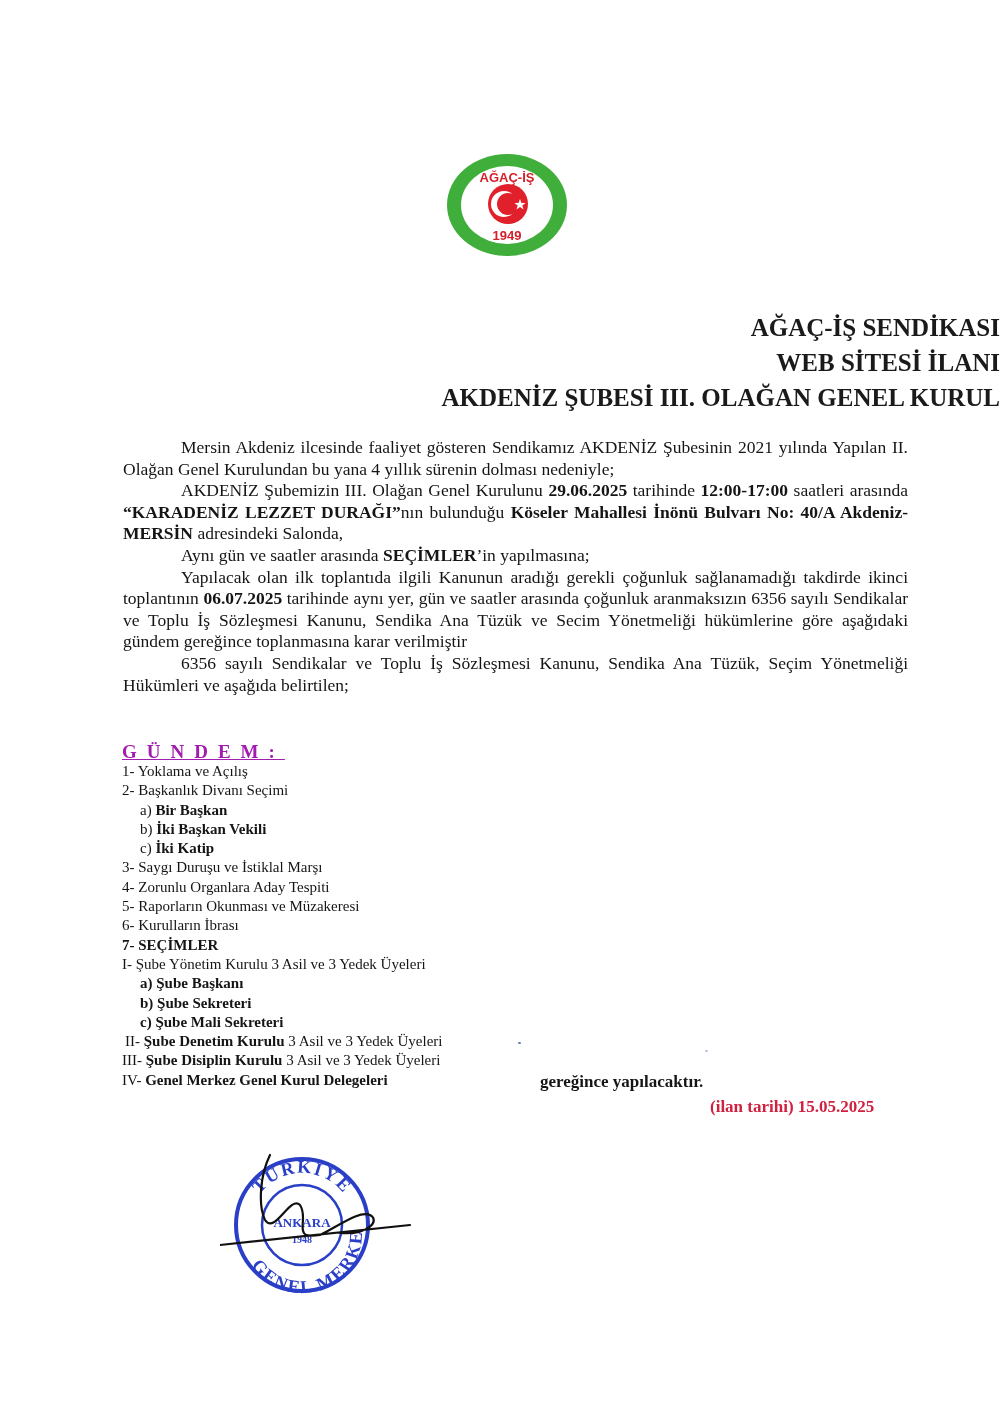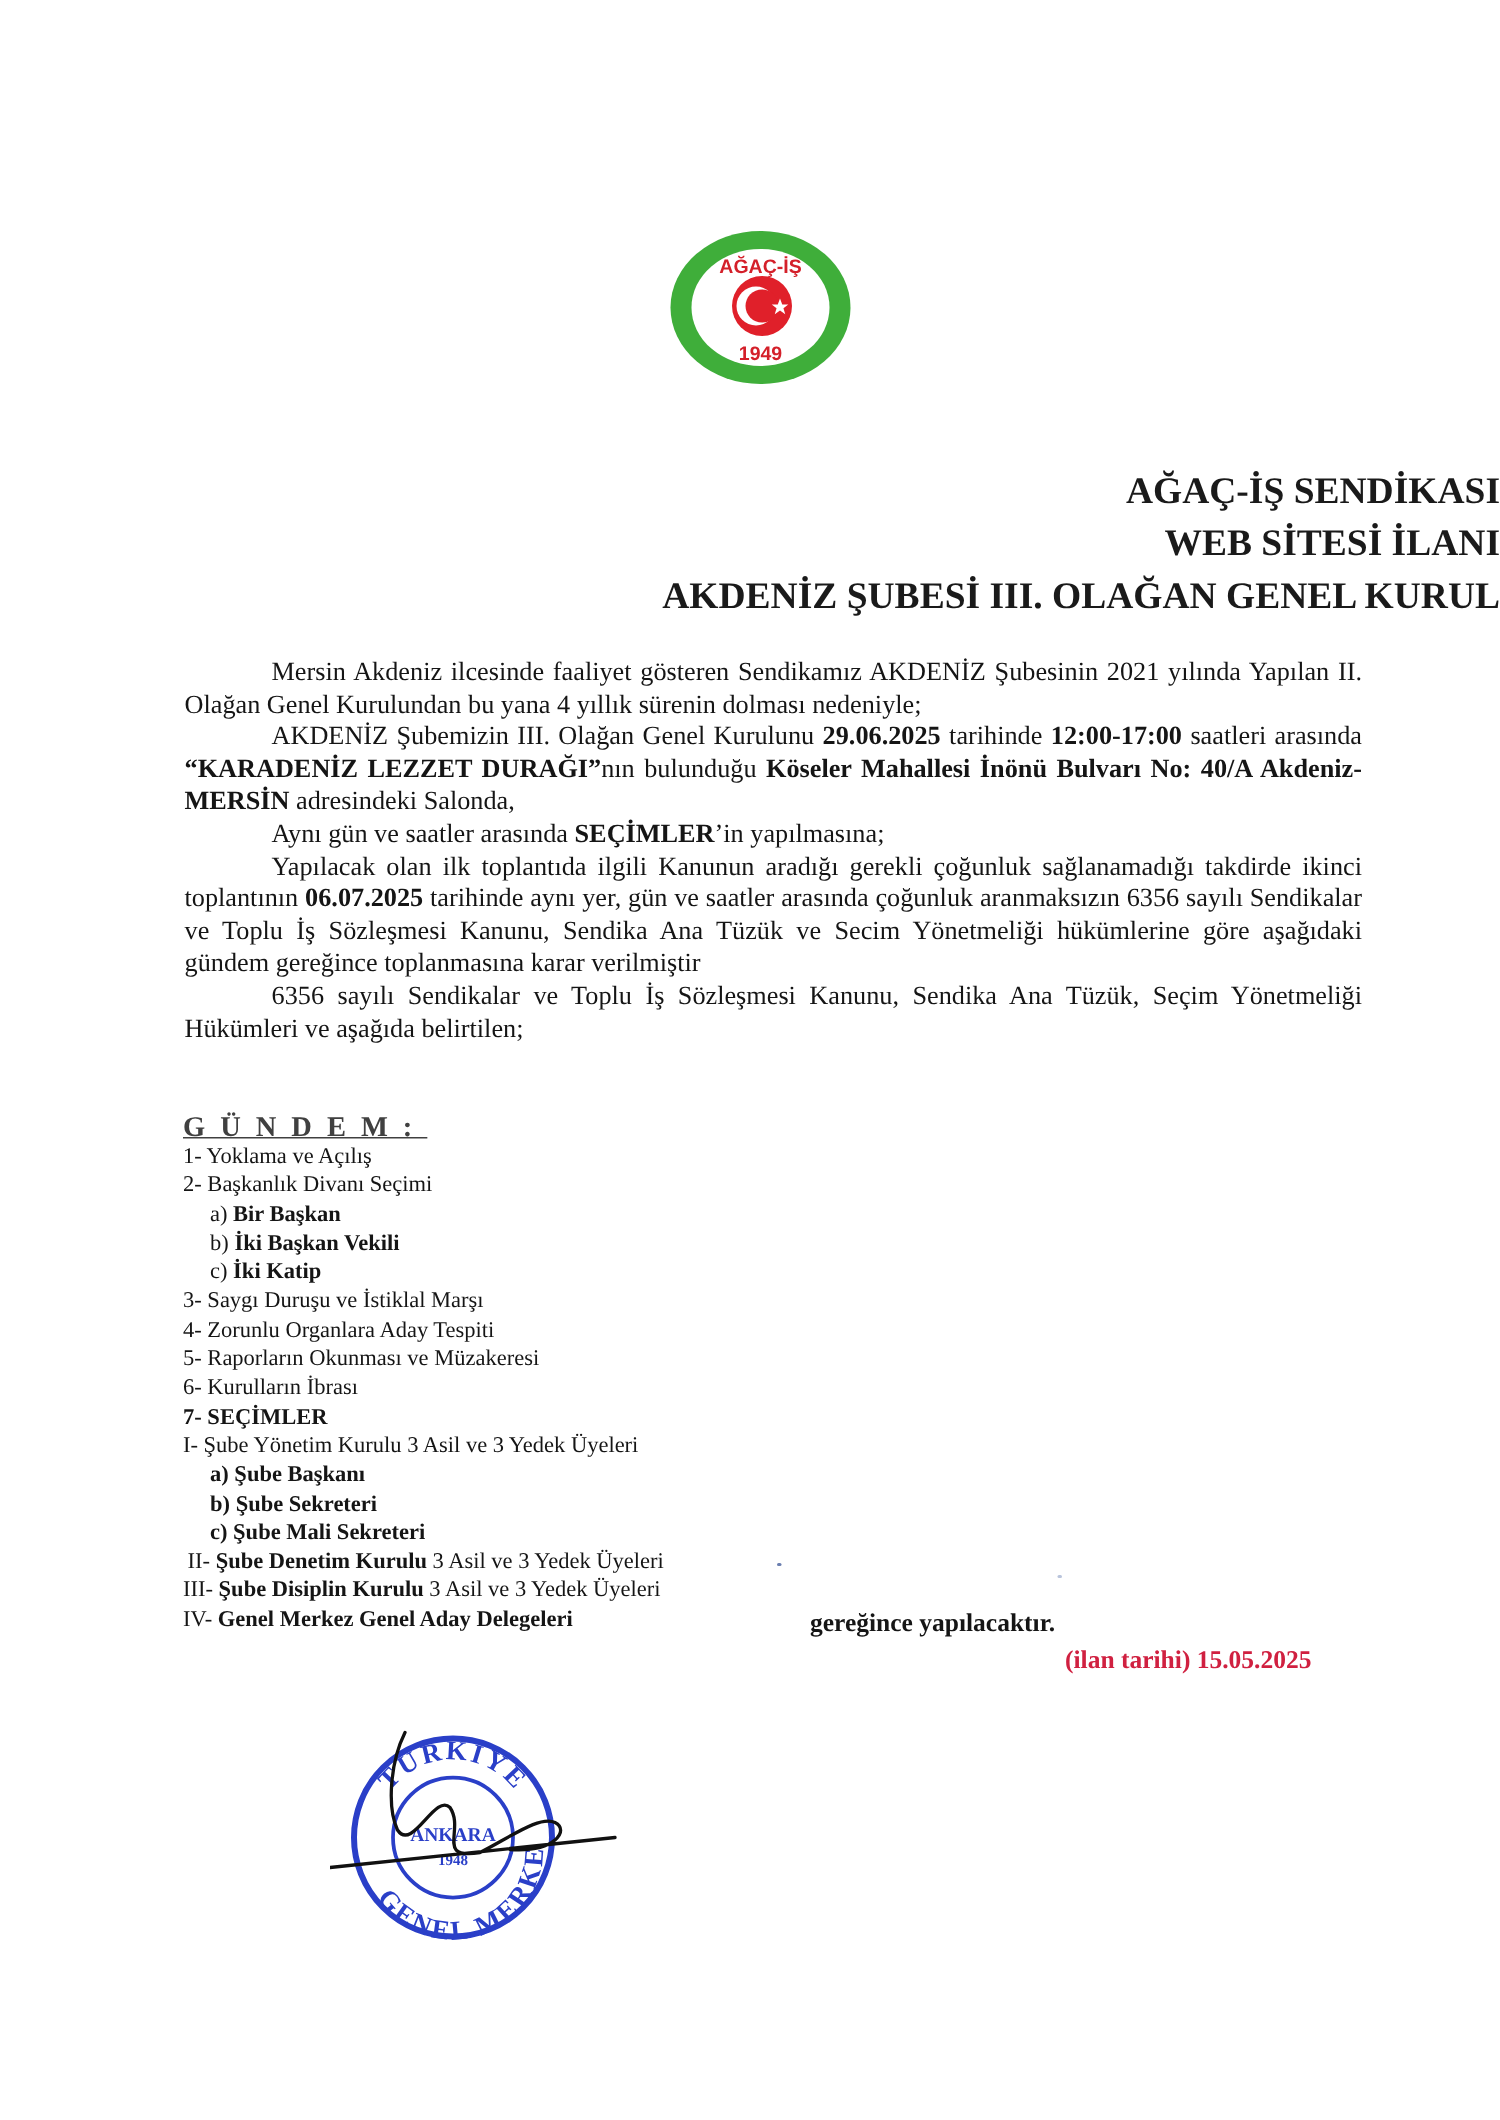--- a/index.html
+++ b/index.html
@@ -7,21 +7,21 @@
          font-family:"Liberation Serif", "DejaVu Serif", serif; color:#151515; }
   .logo { position:absolute; left:444px; top:152px; width:126px; height:106px; }
   .title { position:absolute; left:0; width:1000px; text-align:right; font-weight:bold;
            font-size:25px; line-height:35px; top:310px; color:#1a1a1a; }
   .title div { margin:0; }
   .body { position:absolute; left:123px; top:437px; width:785px; font-size:17.5px; line-height:21.6px; }
   .body p { margin:0; text-align:justify; text-align-last:left; }
   .body p.ind { text-indent:58px; }
   b { font-weight:bold; }
   .agenda { position:absolute; left:122px; top:740px; font-size:15px; line-height:19.3px; }
-  .agenda .hdr { color:#404040; font-weight:bold; font-size:19px; letter-spacing:10px;
+  .agenda .hdr { color:#a21caf; font-weight:bold; font-size:19px; letter-spacing:10px;
                  text-decoration:underline; line-height:24px; margin-bottom:-2px; }
   .agenda .sub { padding-left:18px; }
   .agenda .roman2 { padding-left:3px; }
   .closing { position:absolute; left:540px; top:1072px; font-weight:bold; font-size:17px;text-align:right; }
   .ilan { position:absolute; left:710px; top:1097px; font-weight:bold; font-size:17px; color:#d02040; }
   .stamp { position:absolute; left:220px; top:1145px; width:200px; height:150px; }
   .speck { position:absolute; width:3px; height:2px; background:#6b7fb0; border-radius:1px; }
 </style>
 </head>
 <body>
@@ -65,21 +65,21 @@
       <div><span>4- Zorunlu Organlara Aday Tespiti</span></div>
       <div><span>5- Raporların Okunması ve Müzakeresi</span></div>
       <div><span>6- Kurulların İbrası</span></div>
       <div><b>7- SEÇİMLER</b></div>
       <div><span>I- Şube Yönetim Kurulu 3 Asil ve 3 Yedek Üyeleri</span></div>
       <div class="sub"><b>a) Şube Başkanı</b></div>
       <div class="sub"><b>b) Şube Sekreteri</b></div>
       <div class="sub"><b>c) Şube Mali Sekreteri</b></div>
       <div class="roman2"><span>II- </span><b>Şube Denetim Kurulu</b><span> 3 Asil ve 3 Yedek Üyeleri</span></div>
       <div><span>III- </span><b>Şube Disiplin Kurulu</b><span> 3 Asil ve 3 Yedek Üyeleri</span></div>
-      <div><span>IV- </span><b>Genel Merkez Genel Aday Delegeleri</b></div>
+      <div><span>IV- </span><b>Genel Merkez Genel Kurul Delegeleri</b></div>
     </div>
 </div>
 
 <div class="closing">gereğince yapılacaktır.</div>
 <div class="ilan">(ilan tarihi) 15.05.2025</div>
 
 <div class="stamp">
   <svg width="200" height="150" viewBox="0 0 200 150">
     <defs>
       <path id="arcTop" d="M30,80 A52,52 0 0 1 134,80"></path>

